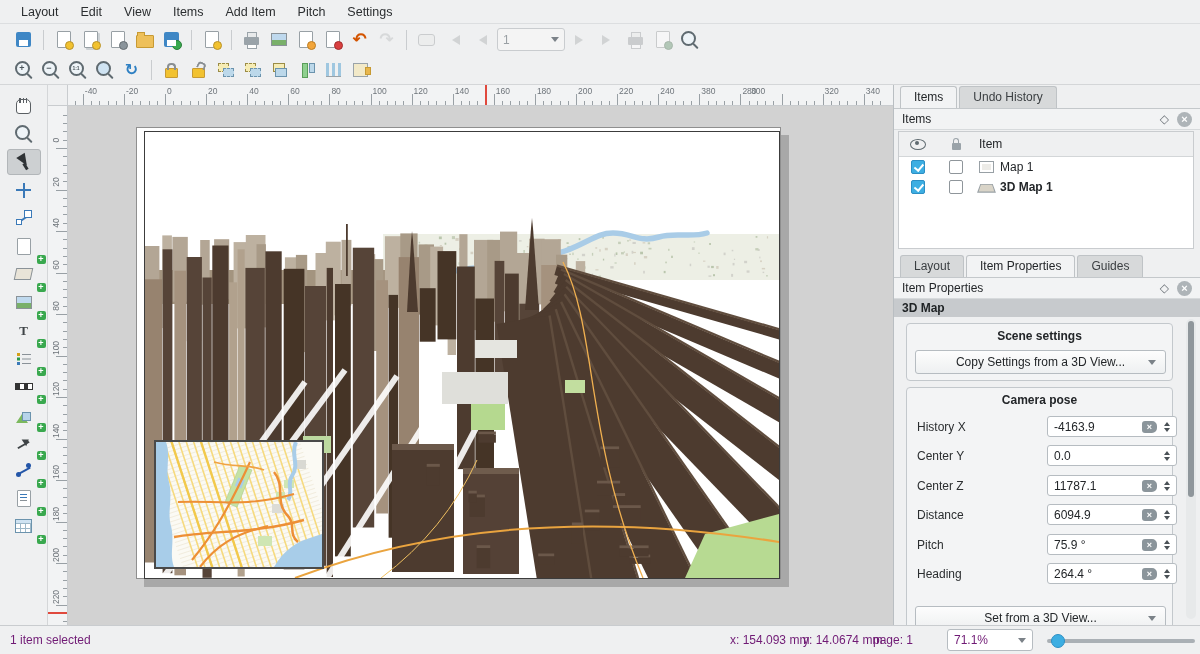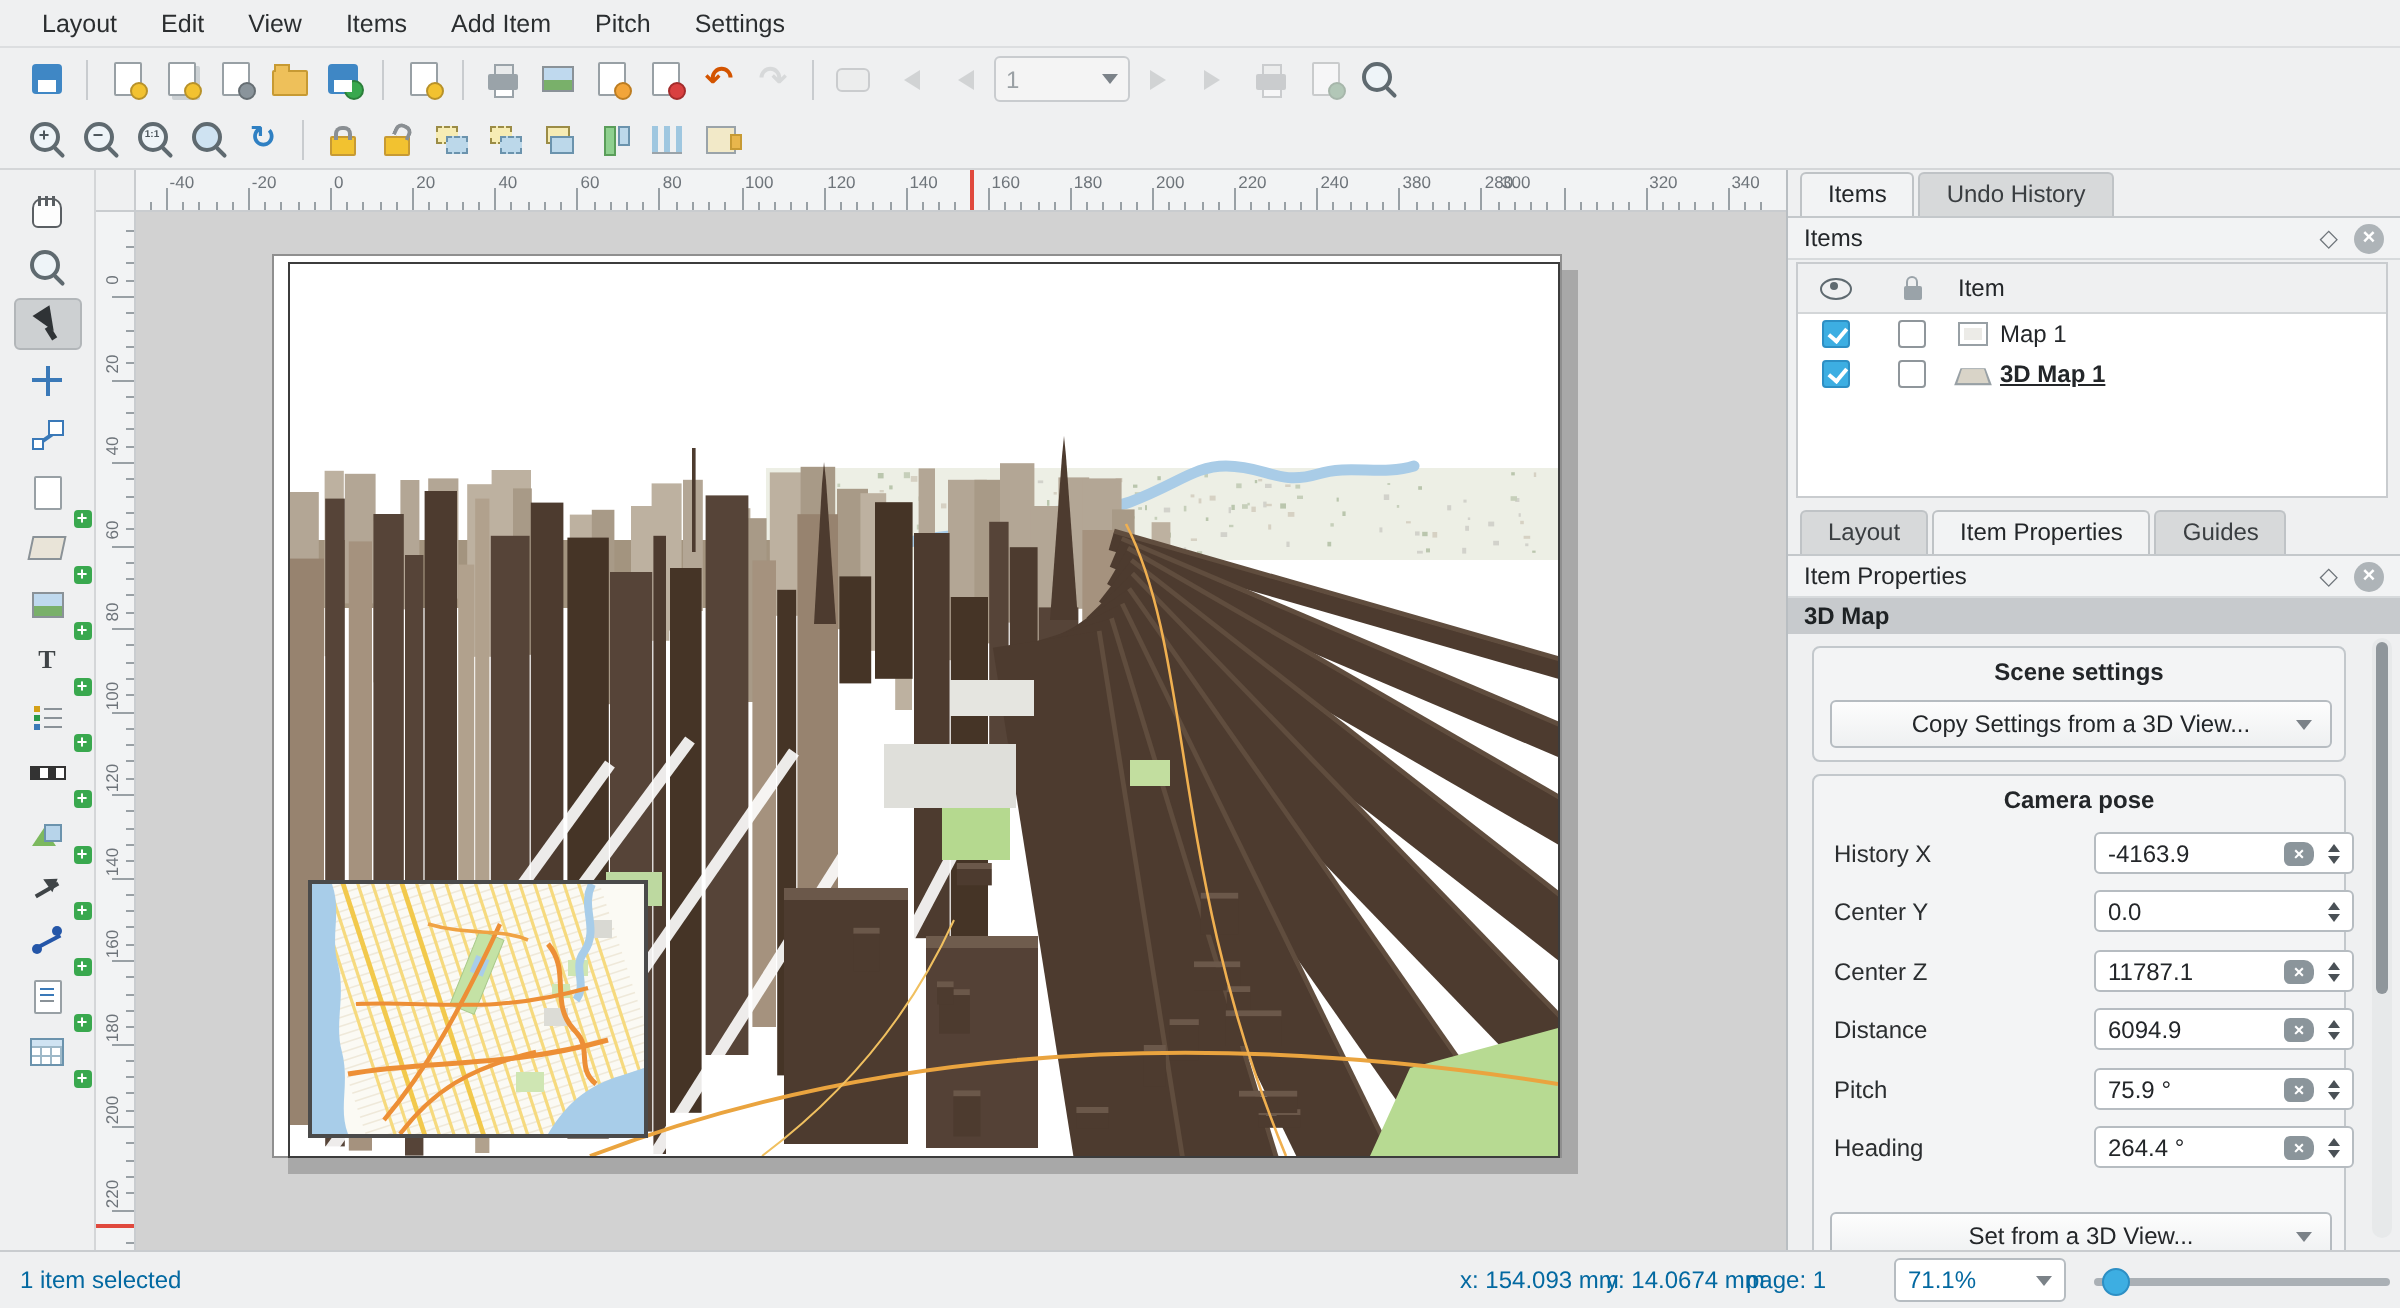--- a/index.html
+++ b/index.html
@@ -130,38 +130,38 @@
   .c-item{flex:1;display:flex;align-items:center;gap:6px;padding-left:4px;}
   .eye{width:14px;height:9px;border:1.5px solid #5f6a70;border-radius:50%;position:relative;}
   .eye::after{content:"";position:absolute;left:3.5px;top:1.5px;width:4px;height:4px;border-radius:50%;background:#5f6a70;}
   .lockicon{width:9px;height:7px;background:#9aa3a9;border-radius:1px;position:relative;margin-top:5px;}
   .lockicon::before{content:"";position:absolute;top:-5px;left:1px;width:4px;height:4px;border:1.5px solid #9aa3a9;border-bottom:none;border-radius:3px 3px 0 0;}
   .cb{width:14px;height:14px;border:1px solid #8f969b;border-radius:2px;background:#fff;position:relative;box-sizing:border-box;}
   .cb.checked{background:#3daee2;border-color:#2d8fc4;}
   .cb.checked::after{content:"";position:absolute;left:4px;top:1px;width:3.5px;height:7px;border:solid #fff;border-width:0 2px 2px 0;transform:rotate(40deg);}
   .mini-map{width:13px;height:10px;border:1px solid #98a0a5;background:#ecebe7;box-shadow:inset 0 0 0 2px #fff;}
   .mini-3d{width:13px;height:9px;border:1px solid #98a0a5;background:#d9d4c8;transform:perspective(18px) rotateX(42deg);}
-  .bold{font-weight:bold;text-decoration:underline;}
+  .bold{font-weight:bold;}
   #itemtype-bar{position:absolute;left:0;top:214px;width:100%;height:18px;background:#c7cacd;font-size:12px;font-weight:bold;display:flex;align-items:center;padding:0 8px;box-sizing:border-box;color:#1e2224;}
   .groupbox{position:absolute;left:12px;width:267px;border:1px solid #c3c8cc;border-radius:4px;background:#f3f4f5;box-sizing:border-box;}
   .group-title{text-align:center;font-size:12px;font-weight:bold;padding-top:5px;}
   .dd-btn{position:absolute;left:8px;width:251px;height:24px;border:1px solid #b6bcc1;border-radius:3px;background:linear-gradient(#fdfdfd,#eef0f1);font-size:12px;display:flex;align-items:center;justify-content:center;box-sizing:border-box;}
   .dd-btn .caret{position:absolute;right:9px;}
   .cp-row{position:absolute;left:0;width:100%;height:22px;}
   .cp-label{position:absolute;left:10px;top:4px;font-size:12px;color:#2b2e30;}
   .field{position:absolute;left:140px;top:0;width:130px;height:21px;border:1px solid #b6bcc1;border-radius:3px;background:#fff;display:flex;align-items:center;box-sizing:border-box;}
   .fval{flex:1;font-size:12px;padding-left:6px;}
   .clr{width:15px;height:12px;background:#8b959b;border-radius:3px 5px 5px 3px;color:#fff;font:bold 9px/12px "Liberation Sans",sans-serif;text-align:center;margin-right:3px;flex:none;}
   .spin{width:14px;display:flex;flex-direction:column;align-items:center;justify-content:center;flex:none;margin-right:2px;}
   .spin .up{width:0;height:0;border:3.5px solid transparent;border-bottom:4.5px solid #4a5156;margin-bottom:1px;}
   .spin .dn{width:0;height:0;border:3.5px solid transparent;border-top:4.5px solid #4a5156;margin-top:1px;}
   #prop-scroll{position:absolute;right:4px;top:234px;width:10px;height:300px;background:#e7e9ea;border-radius:5px;}
   #prop-thumb{position:absolute;left:2px;top:2px;width:6px;height:176px;background:#8f969b;border-radius:3px;}
   
-  #statusbar{position:absolute;left:0;top:625px;width:1200px;height:29px;background:#eff0f1;border-top:1px solid #c9cccf;box-sizing:border-box;font-size:12px;color:#0369a1;}
+  #statusbar{position:absolute;left:0;top:625px;width:1200px;height:29px;background:#eff0f1;border-top:1px solid #c9cccf;box-sizing:border-box;font-size:12px;color:#701a75;}
   #statusbar .st{position:absolute;top:7px;}
   #zoom-combo{position:absolute;left:947px;top:3px;width:86px;height:22px;background:#fff;border:1px solid #b6bcc1;border-radius:3px;display:flex;align-items:center;justify-content:space-between;padding:0 6px;box-sizing:border-box;}
   #zoom-slider{position:absolute;left:1047px;top:13px;width:148px;height:4px;background:#aab0b5;border-radius:2px;}
   #zoom-handle{position:absolute;left:4px;top:-5px;width:14px;height:14px;border-radius:50%;background:#3daee2;border:1px solid #2d8fc4;box-sizing:border-box;}
 </style>
 </head>
 <body>
 
 <div id="menubar">
     <div class="menu-item">Layout</div>

